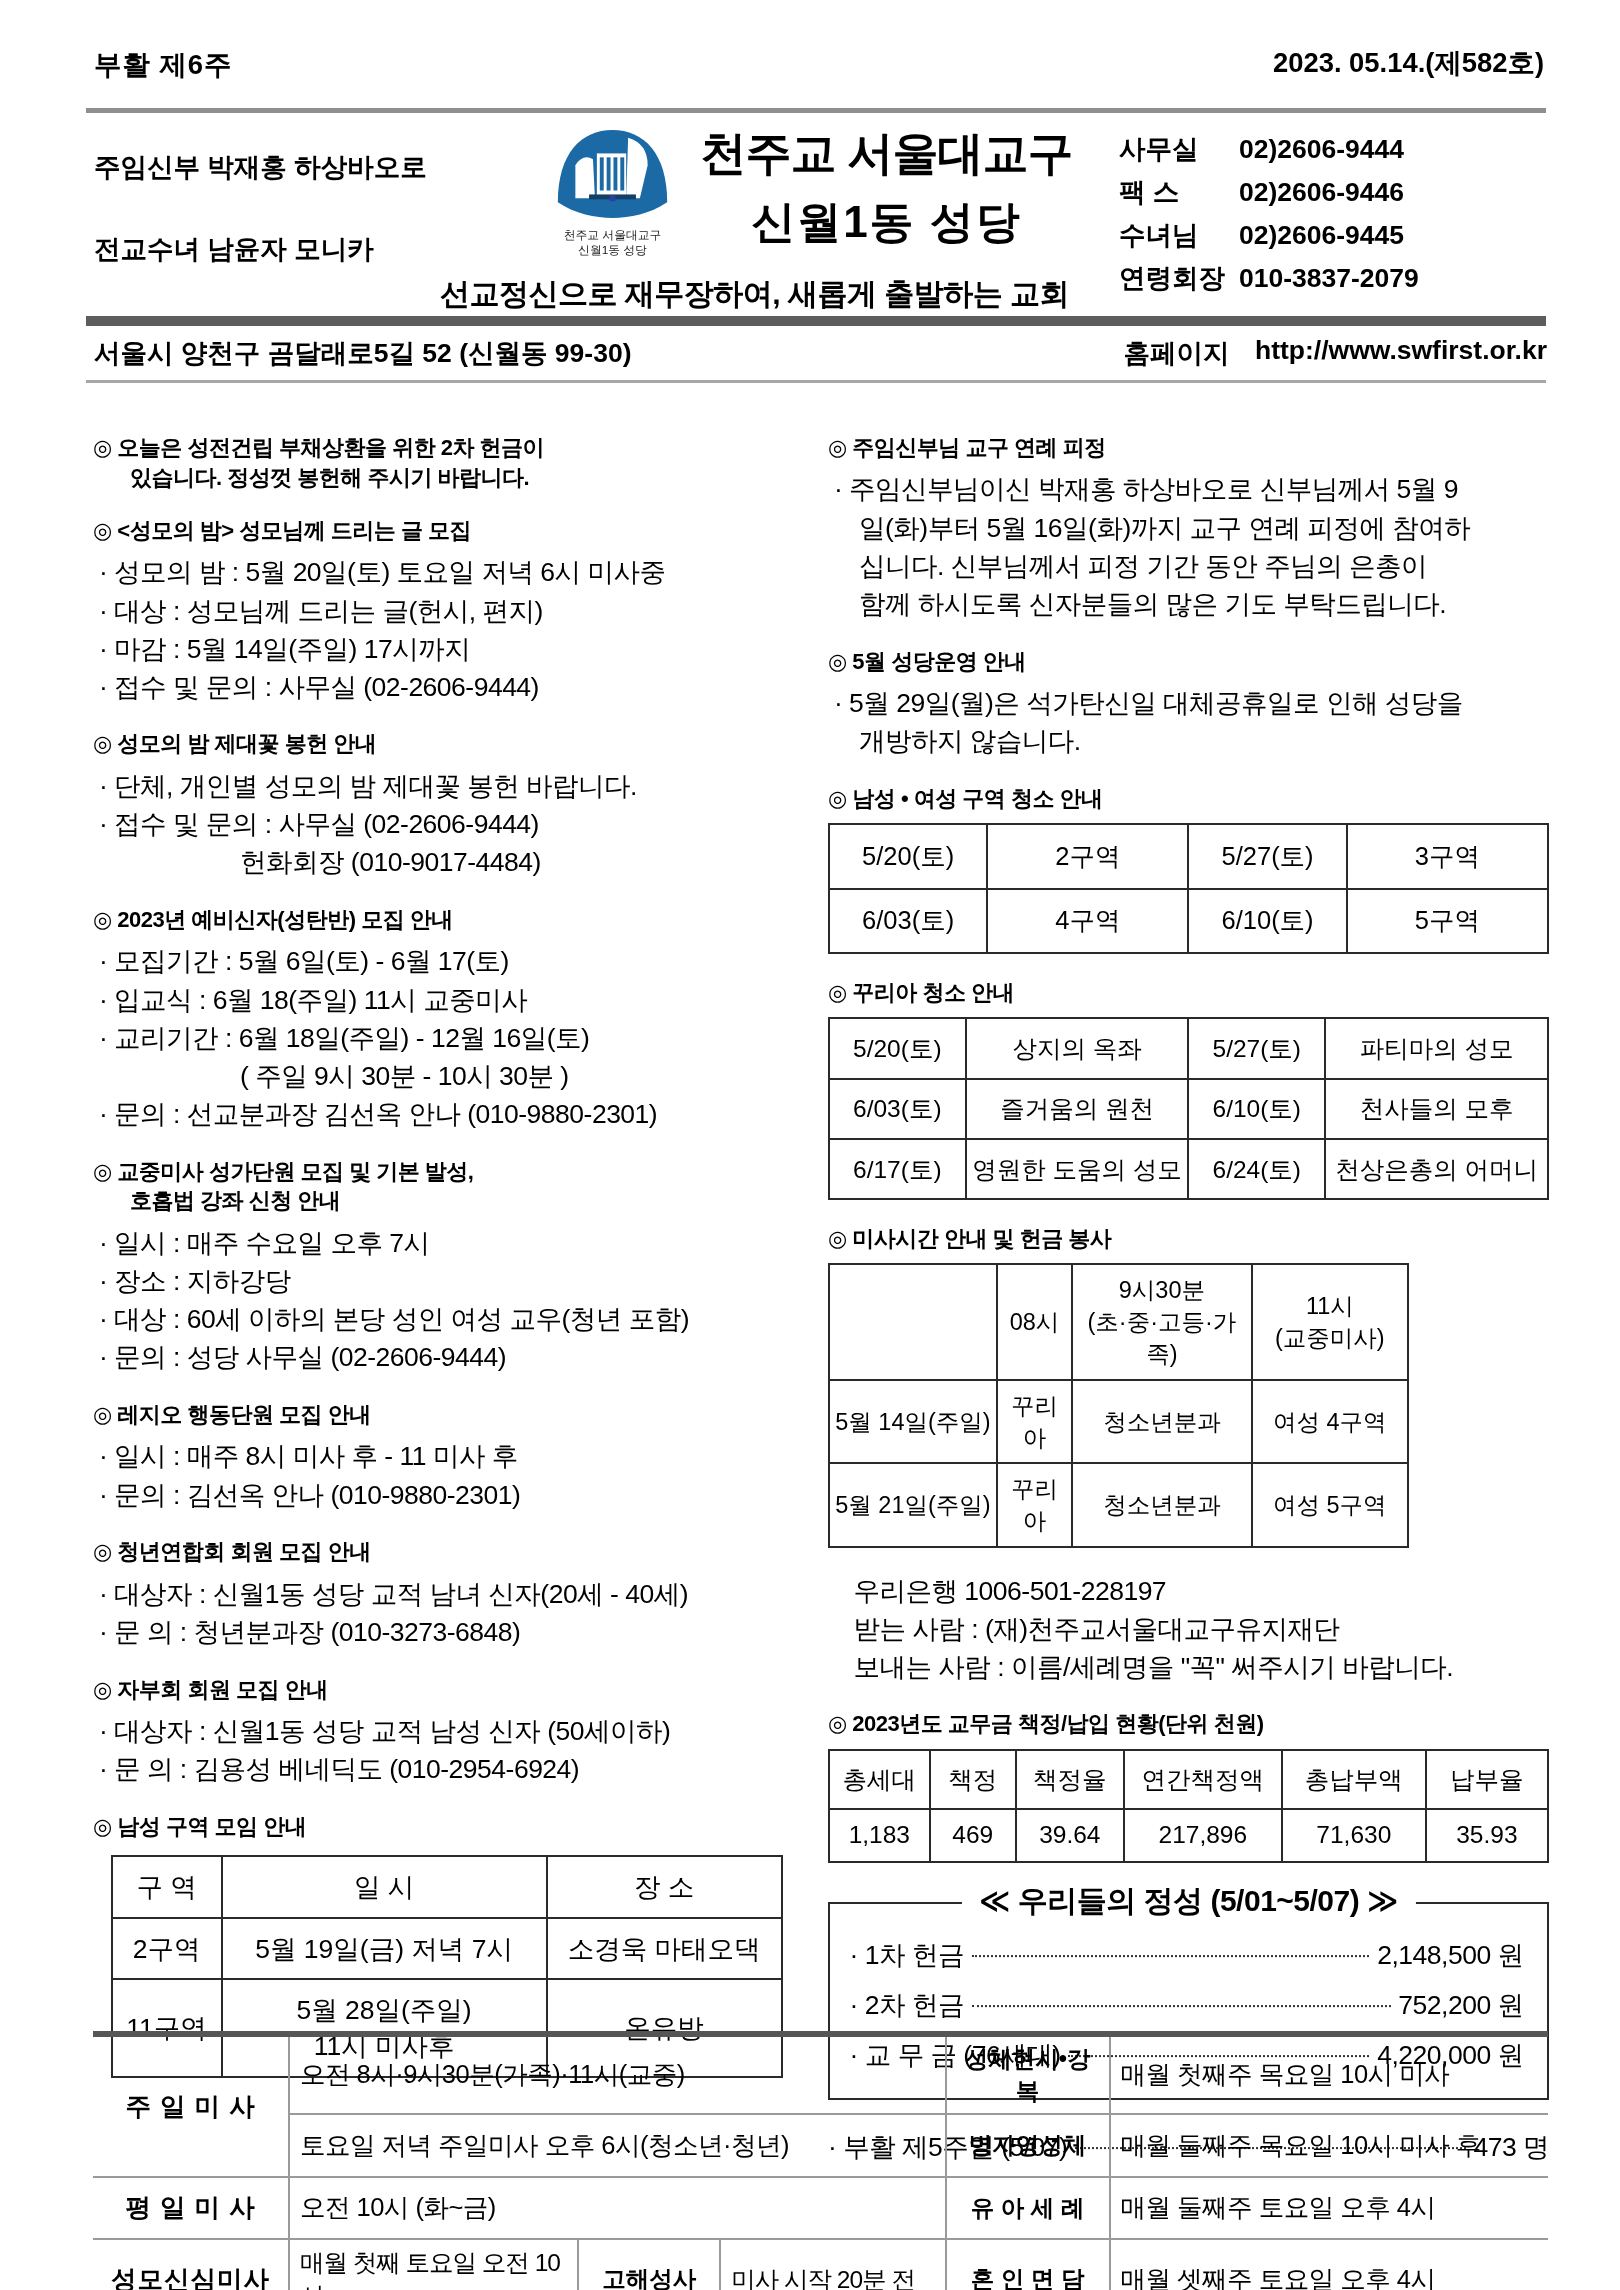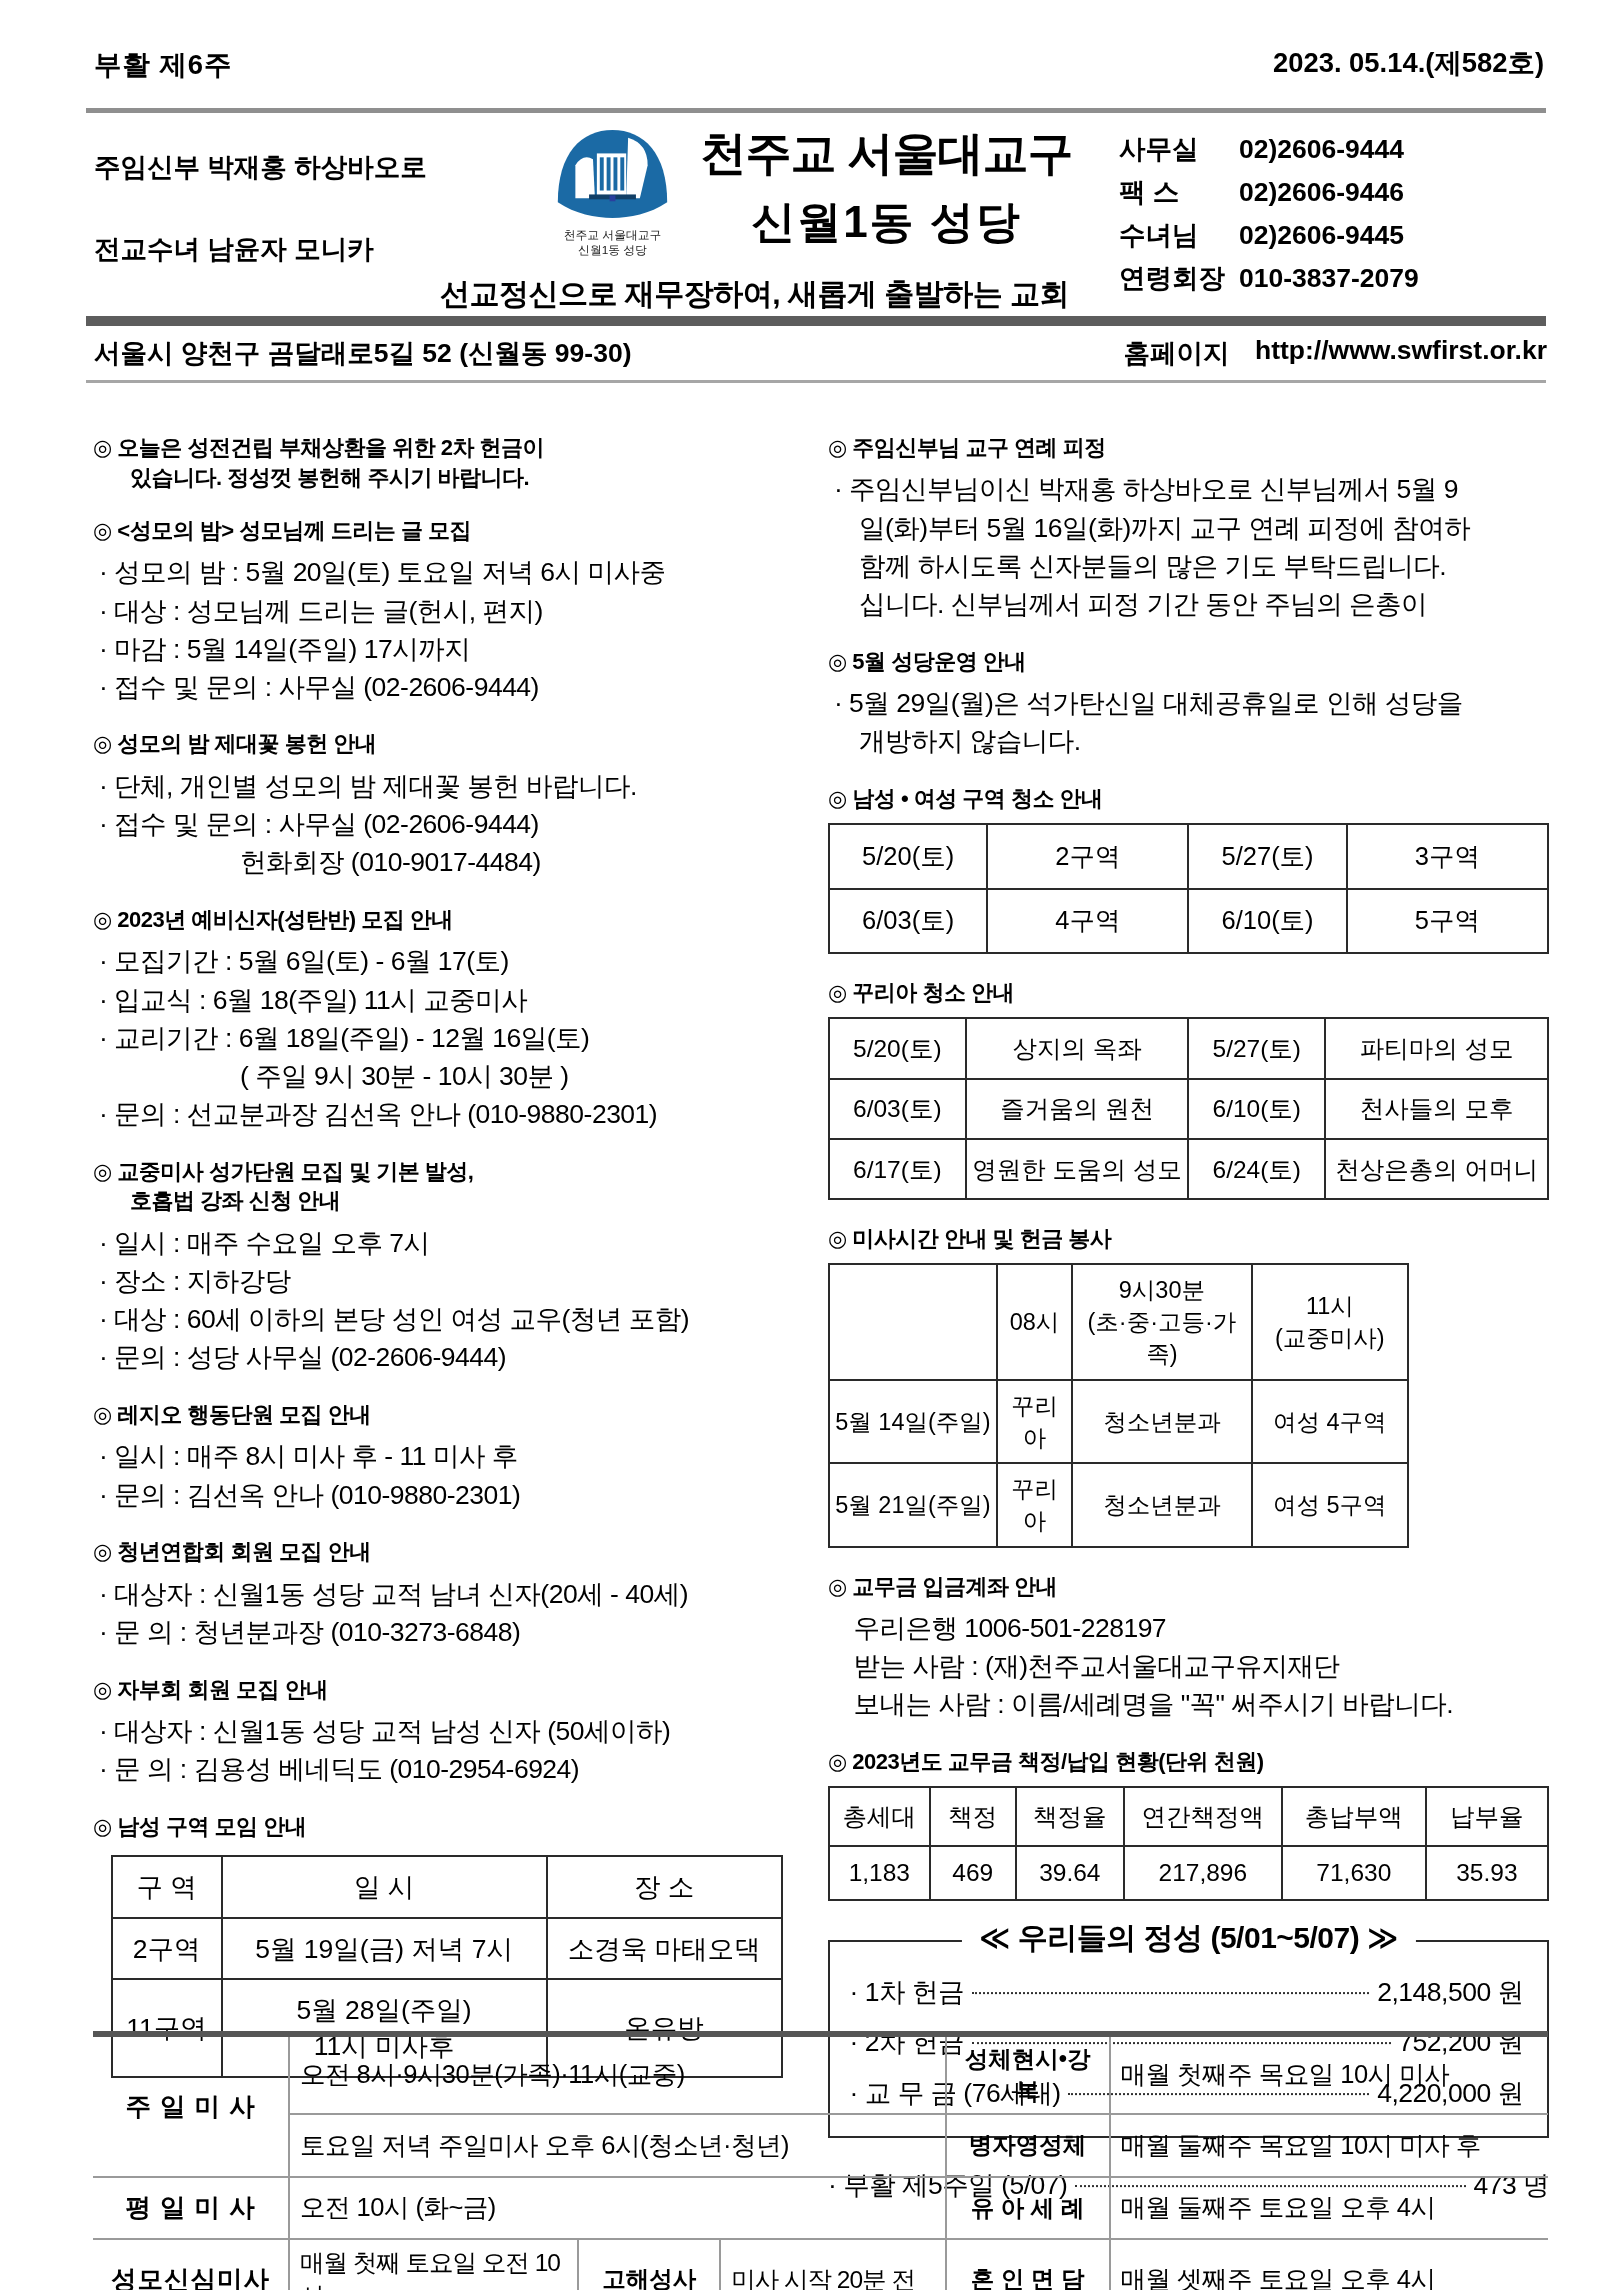--- a/index.html
+++ b/index.html
@@ -234,22 +234,22 @@
         </table>
     </div>
   </div>
 
   <div class="col col-right">
 
     <div class="sec">
       <div class="sec-title first">◎ 주임신부님 교구 연례 피정</div>
       <div class="k-line">· 주임신부님이신 박재홍 하상바오로 신부님께서 5월 9</div>
       <div class="k-line hang-rest">일(화)부터 5월 16일(화)까지 교구 연례 피정에 참여하</div>
+      <div class="k-line hang-rest">십니다. 신부님께서 피정 기간 동안 주님의 은총이</div>
       <div class="k-line hang-rest">함께 하시도록 신자분들의 많은 기도 부탁드립니다.</div>
-      <div class="k-line hang-rest">십니다. 신부님께서 피정 기간 동안 주님의 은총이</div>
     </div>
 
     <div class="sec">
       <div class="sec-title">◎ 5월 성당운영 안내</div>
       <div class="k-line">· 5월 29일(월)은 석가탄신일 대체공휴일로 인해 성당을</div>
       <div class="k-line hang-rest">개방하지 않습니다.</div>
     </div>
 
     <div class="sec">
       <div class="sec-title">◎ 남성 • 여성 구역 청소 안내</div>
@@ -337,21 +337,20 @@
           <td>5월 21일(주일)</td>
           <td>꾸리아</td>
           <td>청소년분과</td>
           <td>여성 5구역</td>
         </tr>
       </tbody>
         </table>
     </div>
 
     <div class="sec">
-      <div class="sec-title">◎ 교무금 입금계좌 안내</div>
       <div class="k-line acct-line">우리은행 1006-501-228197</div>
       <div class="k-line acct-line">받는 사람 : (재)천주교서울대교구유지재단</div>
       <div class="k-line acct-line">보내는 사람 : 이름/세례명을 "꼭" 써주시기 바랍니다.</div>
     </div>
 
     <div class="sec">
       <div class="sec-title">◎ 2023년도 교무금 책정/납입 현황(단위 천원)</div>
       <table class="g dues">
         <colgroup>
             <col style="width:14%">

